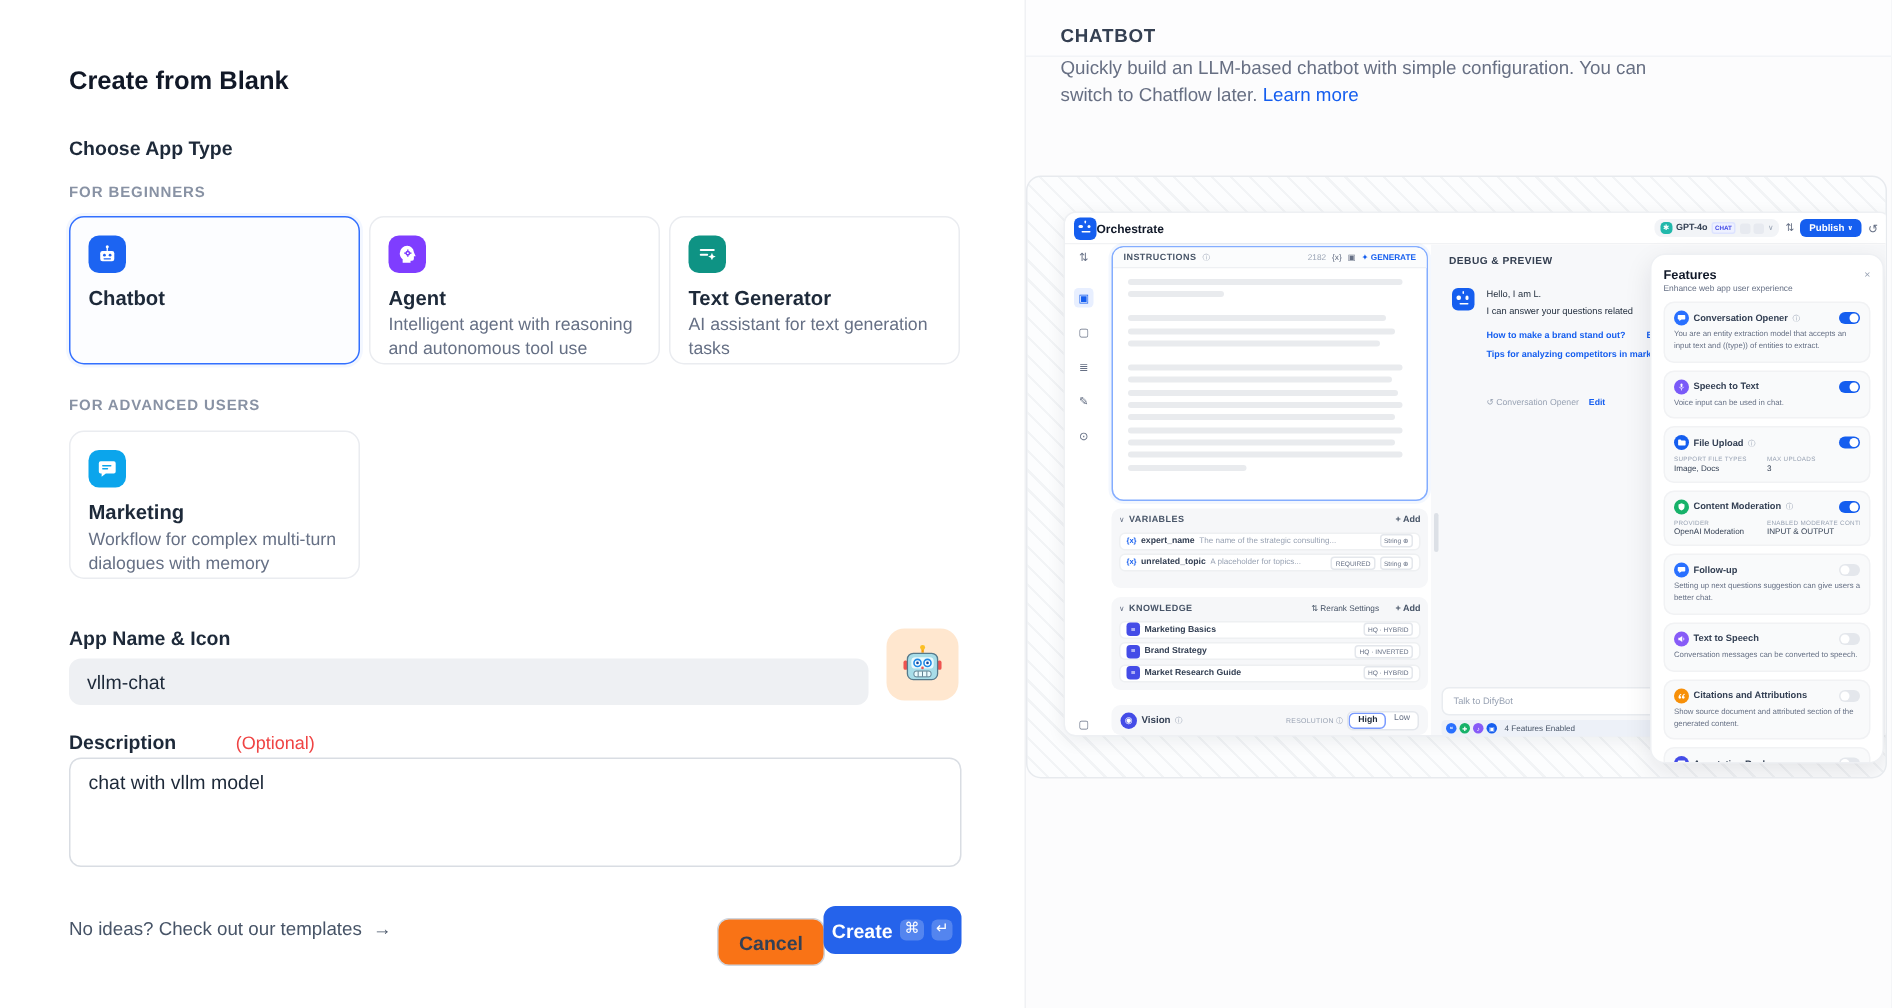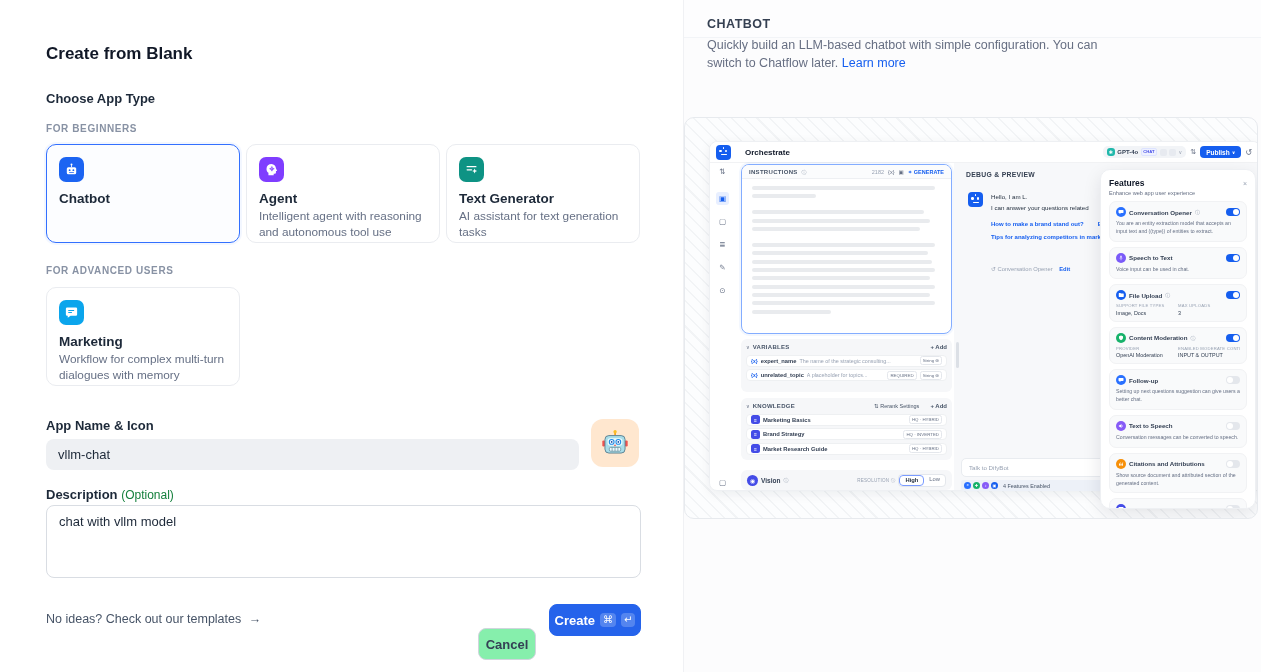--- a/index.html
+++ b/index.html
@@ -13,35 +13,35 @@
   .sect-label{position:absolute;font-size:10px;font-weight:600;color:#8892a4;letter-spacing:.6px;}
 
   .card{position:absolute;width:194px;height:99px;border:1px solid #eaecf0;border-radius:10px;
     background:#fff;padding:12px 12px;cursor:pointer;}
   .card.selected{border:1.5px solid #3370ff;background:#fcfdff;box-shadow:0 0 0 2px rgba(51,112,255,.06);}
   .type-icon{width:25px;height:25px;border-radius:7px;display:flex;align-items:center;justify-content:center;}
   .card h3{font-size:13.5px;font-weight:700;color:#1d2939;margin:9px 0 3px;}
   .card p{font-size:11.8px;color:#667085;line-height:1.32;}
 
   .field-label{position:absolute;font-size:13px;font-weight:700;color:#1d2939;}
-  .field-label .opt{font-weight:400;color:#15803d;font-size:12px;}
+  .field-label .opt{font-weight:400;color:#ef4444;font-size:12px;margin-left:36px;}
   .name-input{position:absolute;left:46px;top:439px;width:533px;height:31px;background:#eef0f3;
     border:none;border-radius:8px;padding:0 12px;font-size:13px;color:#1d2939;
     font-family:"Liberation Sans","DejaVu Sans",sans-serif;outline:none;}
   .avatar-pick{position:absolute;left:591px;top:419px;width:48px;height:48px;border-radius:12px;
     background:#ffe7cf;display:flex;align-items:center;justify-content:center;cursor:pointer;}
   .desc-area{position:absolute;left:46px;top:505px;width:595px;height:73px;border:1px solid #d9dde3;
     border-radius:8px;background:#fff;padding:8px 12px;font-size:13px;color:#1d2939;resize:none;
     font-family:"Liberation Sans","DejaVu Sans",sans-serif;outline:none;}
 
   .tpl-link{position:absolute;left:46px;top:612px;font-size:12.5px;color:#475467;cursor:pointer;}
   .tpl-link .arr{margin-left:4px;}
   .btn{position:absolute;height:32px;border-radius:8px;font-size:13px;font-weight:700;
     display:flex;align-items:center;justify-content:center;cursor:pointer;}
-  .btn-cancel{left:478px;top:628px;width:58px;background:#86efac;border:1px solid #d0d5dd;color:#344054;}
+  .btn-cancel{left:478px;top:612px;width:72px;background:#f97316;border:1px solid #d0d5dd;color:#344054;}
   .btn-create{left:549px;top:604px;width:92px;background:#2563eb;border:1px solid #2563eb;color:#fff;gap:5px;}
   .kbd{background:rgba(255,255,255,.22);border-radius:4px;font-size:10px;font-weight:400;
     padding:1px 3px;line-height:12px;}
 
   
   .divider-v{position:absolute;left:683px;top:0;bottom:0;width:1px;background:#f0f1f4;}
   .right{position:absolute;left:684px;top:0;right:0;bottom:0;background:#fcfcfd;}
   .right-top{height:38px;border-bottom:1px solid #f2f4f7;background:#fdfdfe;}
   .rp-head{position:absolute;left:23px;top:17px;font-size:12.5px;font-weight:700;color:#354052;letter-spacing:.5px;}
   .rp-desc{position:absolute;left:23px;top:36px;width:410px;font-size:12.5px;color:#676f83;line-height:1.45;}
@@ -51,21 +51,21 @@
     overflow:hidden;background:#fcfdfe;
     background-image:repeating-linear-gradient(45deg,#f2f4f6 0,#f2f4f6 1.5px,transparent 1.5px,transparent 9px);}
 
   
   .shot{position:absolute;left:24px;top:23px;right:-4px;height:350px;background:#fff;border-radius:8px;
     border:1px solid #eef0f3;box-shadow:0 3px 12px rgba(16,24,40,.07);}
   .shot-top{position:absolute;left:0;right:0;top:0;height:21px;border-bottom:1px solid #f1f2f4;
     display:flex;align-items:center;border-radius:8px 8px 0 0;background:#fff;}
   .mini-bot{border-radius:4px;background:#155eef;position:relative;flex:none;}
   .mini-bot i{position:absolute;background:#fff;border-radius:50%;}
-  .shot-title{font-size:8px;font-weight:700;color:#101828;margin-left:14px;}
+  .shot-title{font-size:8px;font-weight:700;color:#101828;margin-left:0;}
   .top-right{margin-left:auto;display:flex;align-items:center;gap:4px;margin-right:8px;}
   .chip{display:flex;align-items:center;gap:2.5px;background:#f2f4f7;border-radius:5px;padding:2px 4px;}
   .chip .mdl-ic{width:8px;height:8px;border-radius:3px;background:#21b8ab;color:#fff;font-size:5px;
     display:flex;align-items:center;justify-content:center;}
   .chip .mdl{font-size:6px;font-weight:700;color:#344054;}
   .chip .chat-b{font-size:4.2px;font-weight:700;color:#444ce7;background:#eef1ff;border:.5px solid #dde3ff;
     border-radius:2px;padding:0 1.5px;line-height:6px;}
   .chip .tico{width:7px;height:7px;border-radius:2px;background:#e7eaf0;}
   .chip .chev{font-size:5px;color:#98a2b3;}
   .tb-ic{font-size:7px;color:#667085;}

